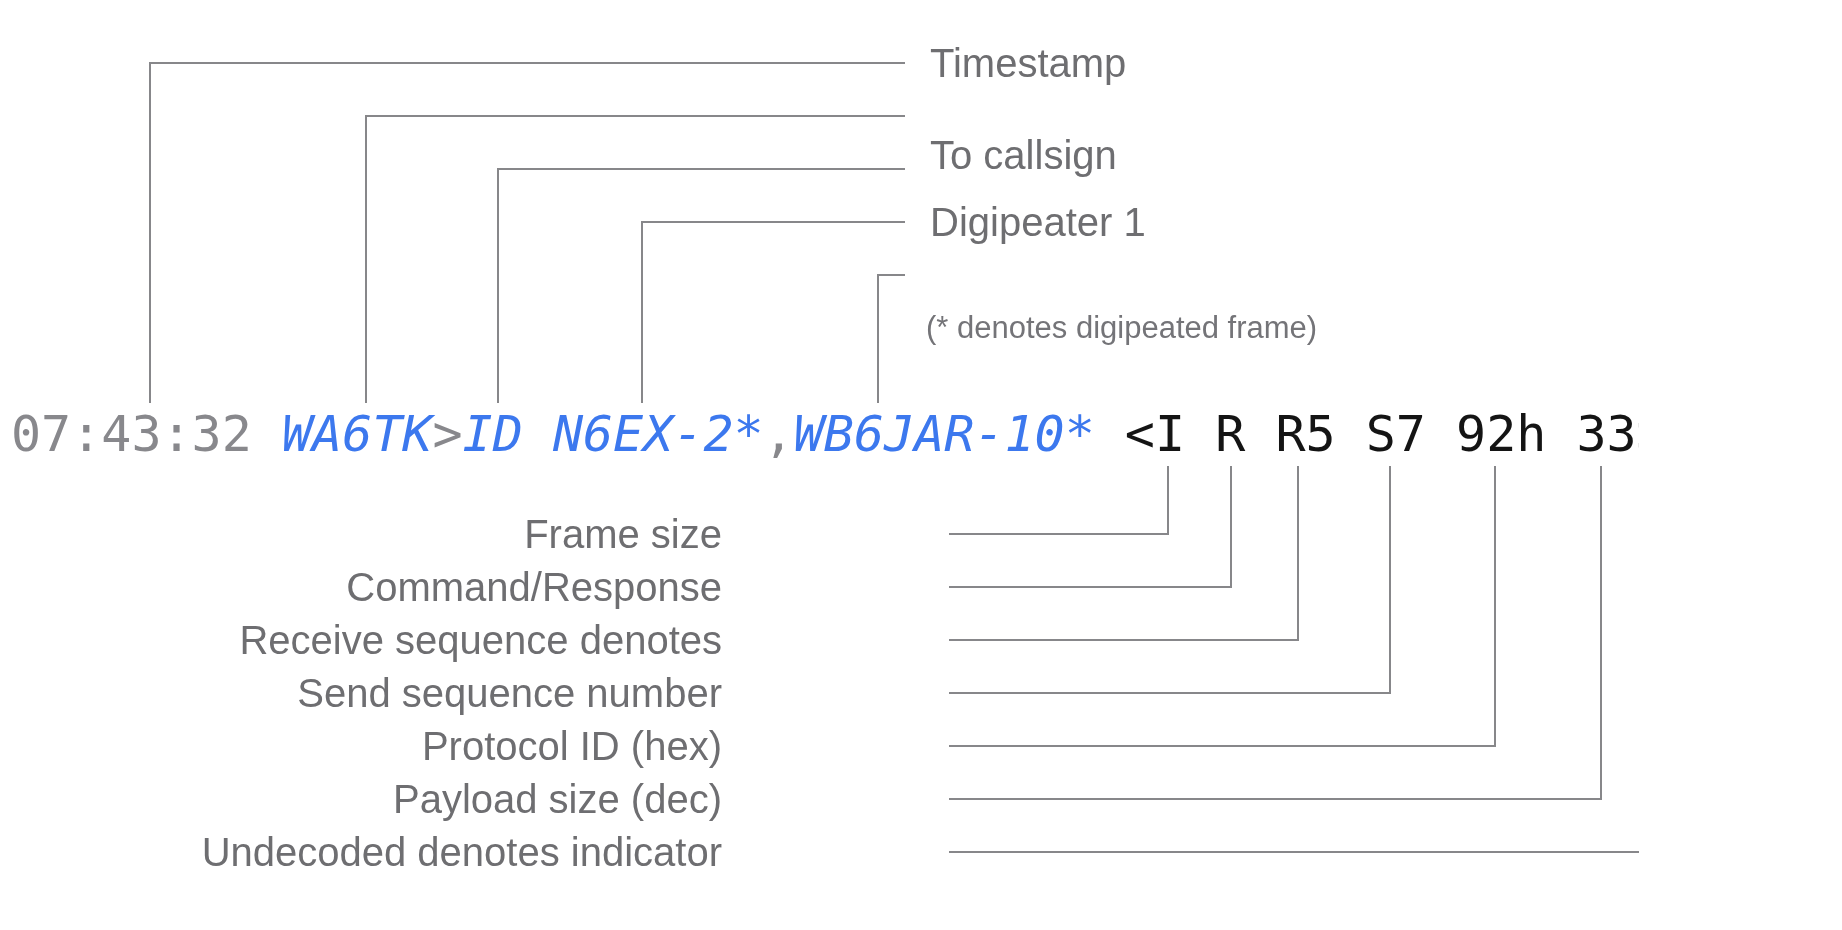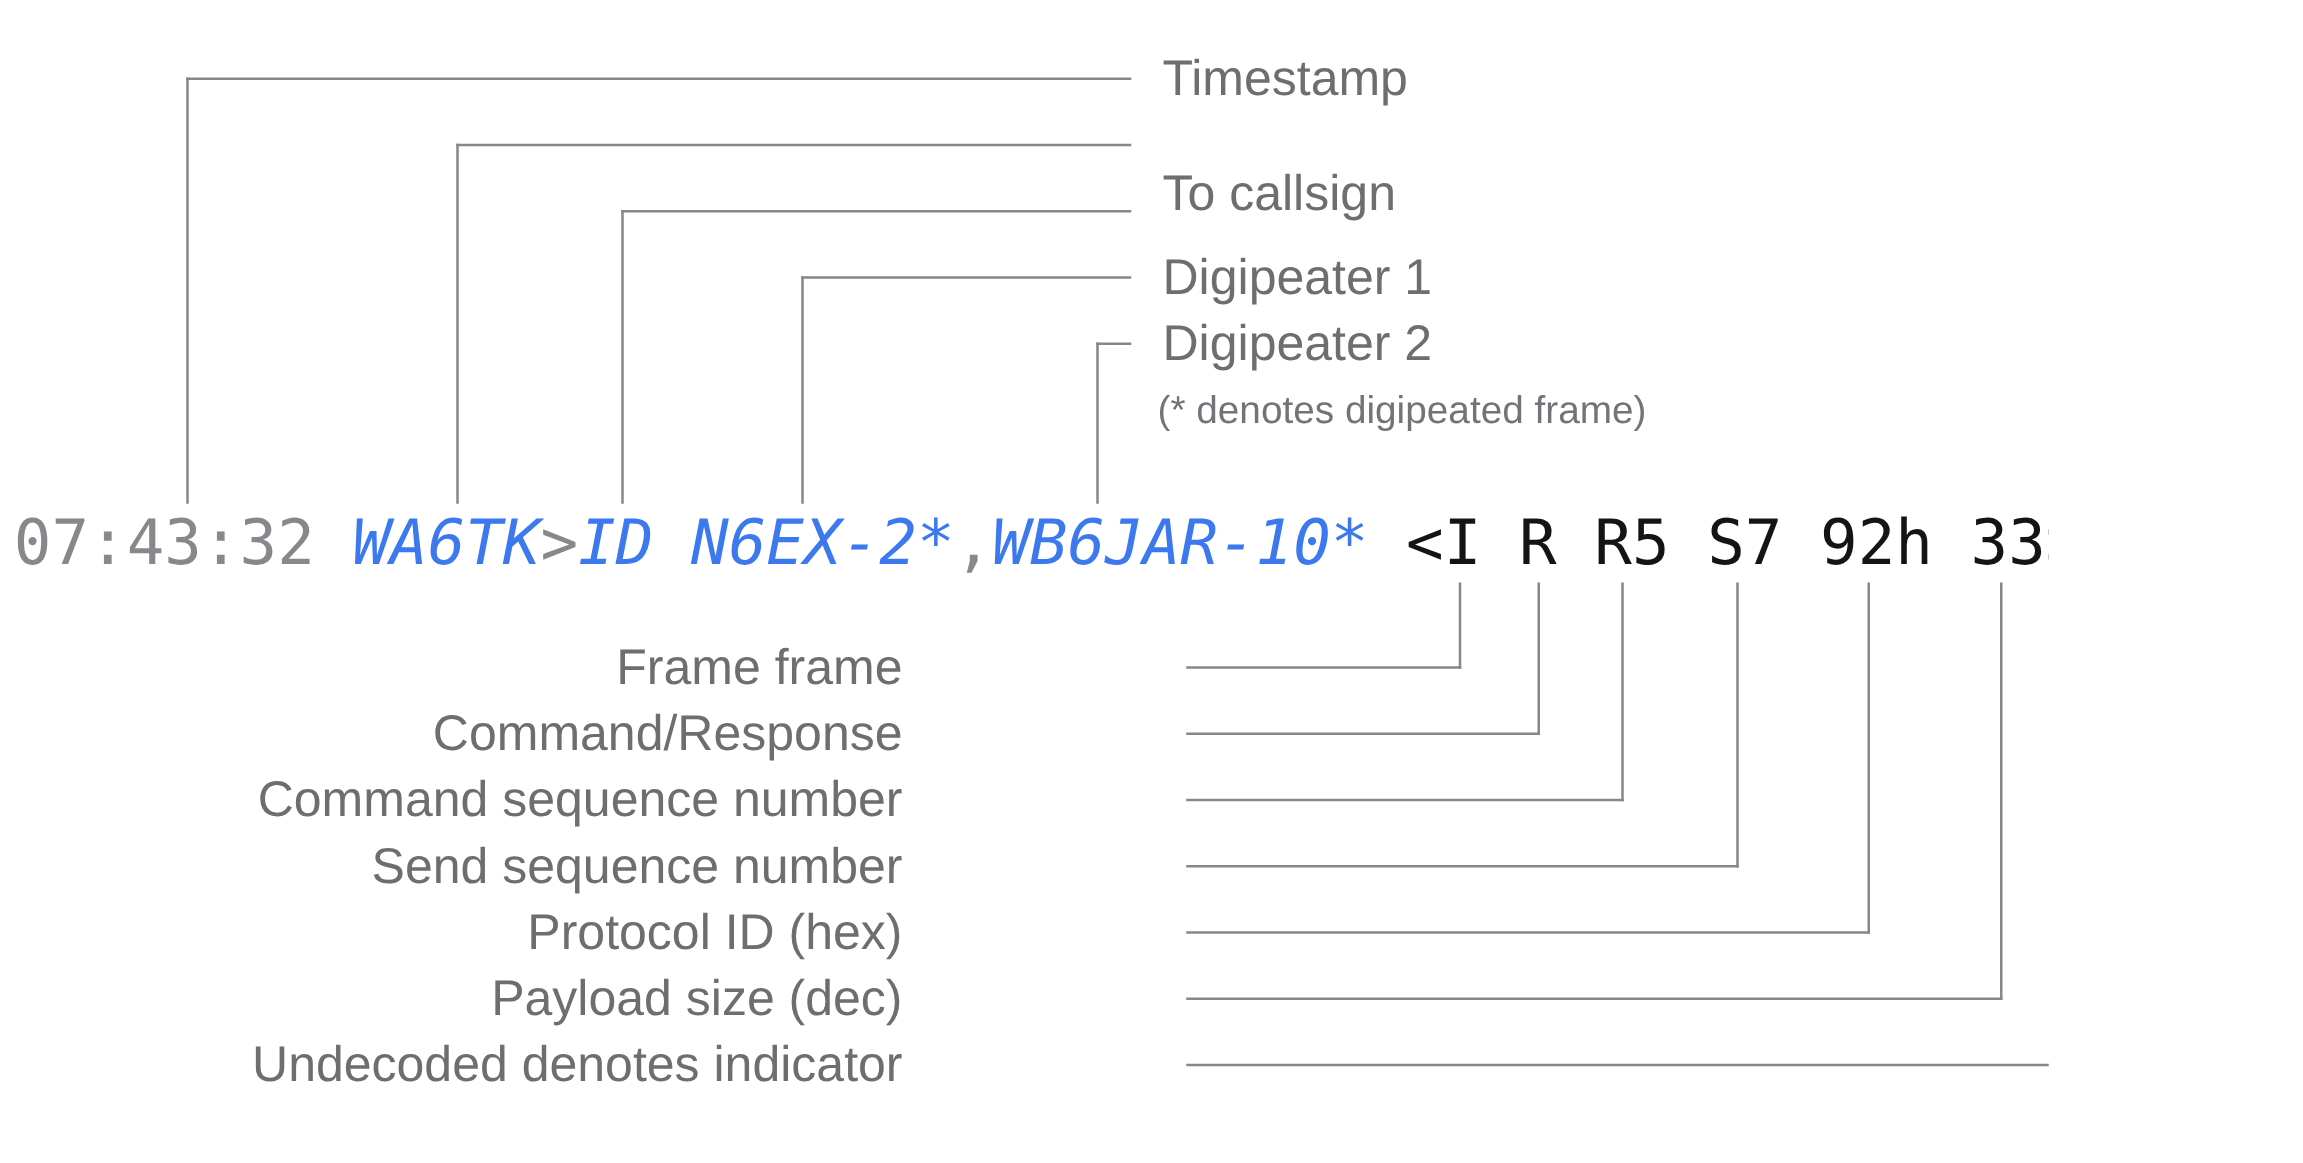--- a/index.html
+++ b/index.html
@@ -23,21 +23,20 @@
   .ln{position:absolute;background:#87878A;}
 </style>
 </head>
 <body>
 
 <div class="canvas">
 
   <div class="lbl lbl-top" style="top:37px">Timestamp</div>
   <div class="lbl lbl-top" style="top:129px">To callsign</div>
   <div class="lbl lbl-top" style="top:196px">Digipeater 1</div>
-  <div class="lbl lbl-top" style="top:249px">Digipeater 2</div>
   <div class="note">(* denotes digipeated frame)</div>
 
   <div class="ln" style="left:149px;top:62px;width:756px;height:2px"></div>
   <div class="ln" style="left:149px;top:62px;width:2px;height:341px"></div>
   <div class="ln" style="left:365px;top:115px;width:540px;height:2px"></div>
   <div class="ln" style="left:365px;top:115px;width:2px;height:288px"></div>
   <div class="ln" style="left:497px;top:168px;width:408px;height:2px"></div>
   <div class="ln" style="left:497px;top:168px;width:2px;height:235px"></div>
   <div class="ln" style="left:641px;top:221px;width:264px;height:2px"></div>
   <div class="ln" style="left:641px;top:221px;width:2px;height:182px"></div>
@@ -54,21 +53,21 @@
   <div class="ln" style="left:949px;top:639px;width:350px;height:2px"></div>
   <div class="ln" style="left:1389px;top:466px;width:2px;height:228px"></div>
   <div class="ln" style="left:949px;top:692px;width:442px;height:2px"></div>
   <div class="ln" style="left:1494px;top:466px;width:2px;height:281px"></div>
   <div class="ln" style="left:949px;top:745px;width:547px;height:2px"></div>
   <div class="ln" style="left:1600px;top:466px;width:2px;height:334px"></div>
   <div class="ln" style="left:949px;top:798px;width:653px;height:2px"></div>
   <div class="ln" style="left:1756px;top:466px;width:2px;height:387px"></div>
   <div class="ln" style="left:949px;top:851px;width:809px;height:2px"></div>
 
-  <div class="lbl lbl-bottom" style="top:508px">Frame frame</div>
+  <div class="lbl lbl-bottom" style="top:508px">Frame size</div>
   <div class="lbl lbl-bottom" style="top:561px">Command/Response</div>
-  <div class="lbl lbl-bottom" style="top:614px">Command sequence number</div>
+  <div class="lbl lbl-bottom" style="top:614px">Receive sequence denotes</div>
   <div class="lbl lbl-bottom" style="top:667px">Send sequence number</div>
   <div class="lbl lbl-bottom" style="top:720px">Protocol ID (hex)</div>
   <div class="lbl lbl-bottom" style="top:773px">Payload size (dec)</div>
   <div class="lbl lbl-bottom" style="top:826px">Undecoded denotes indicator</div>
 
 </div>
 
 </body></html>

